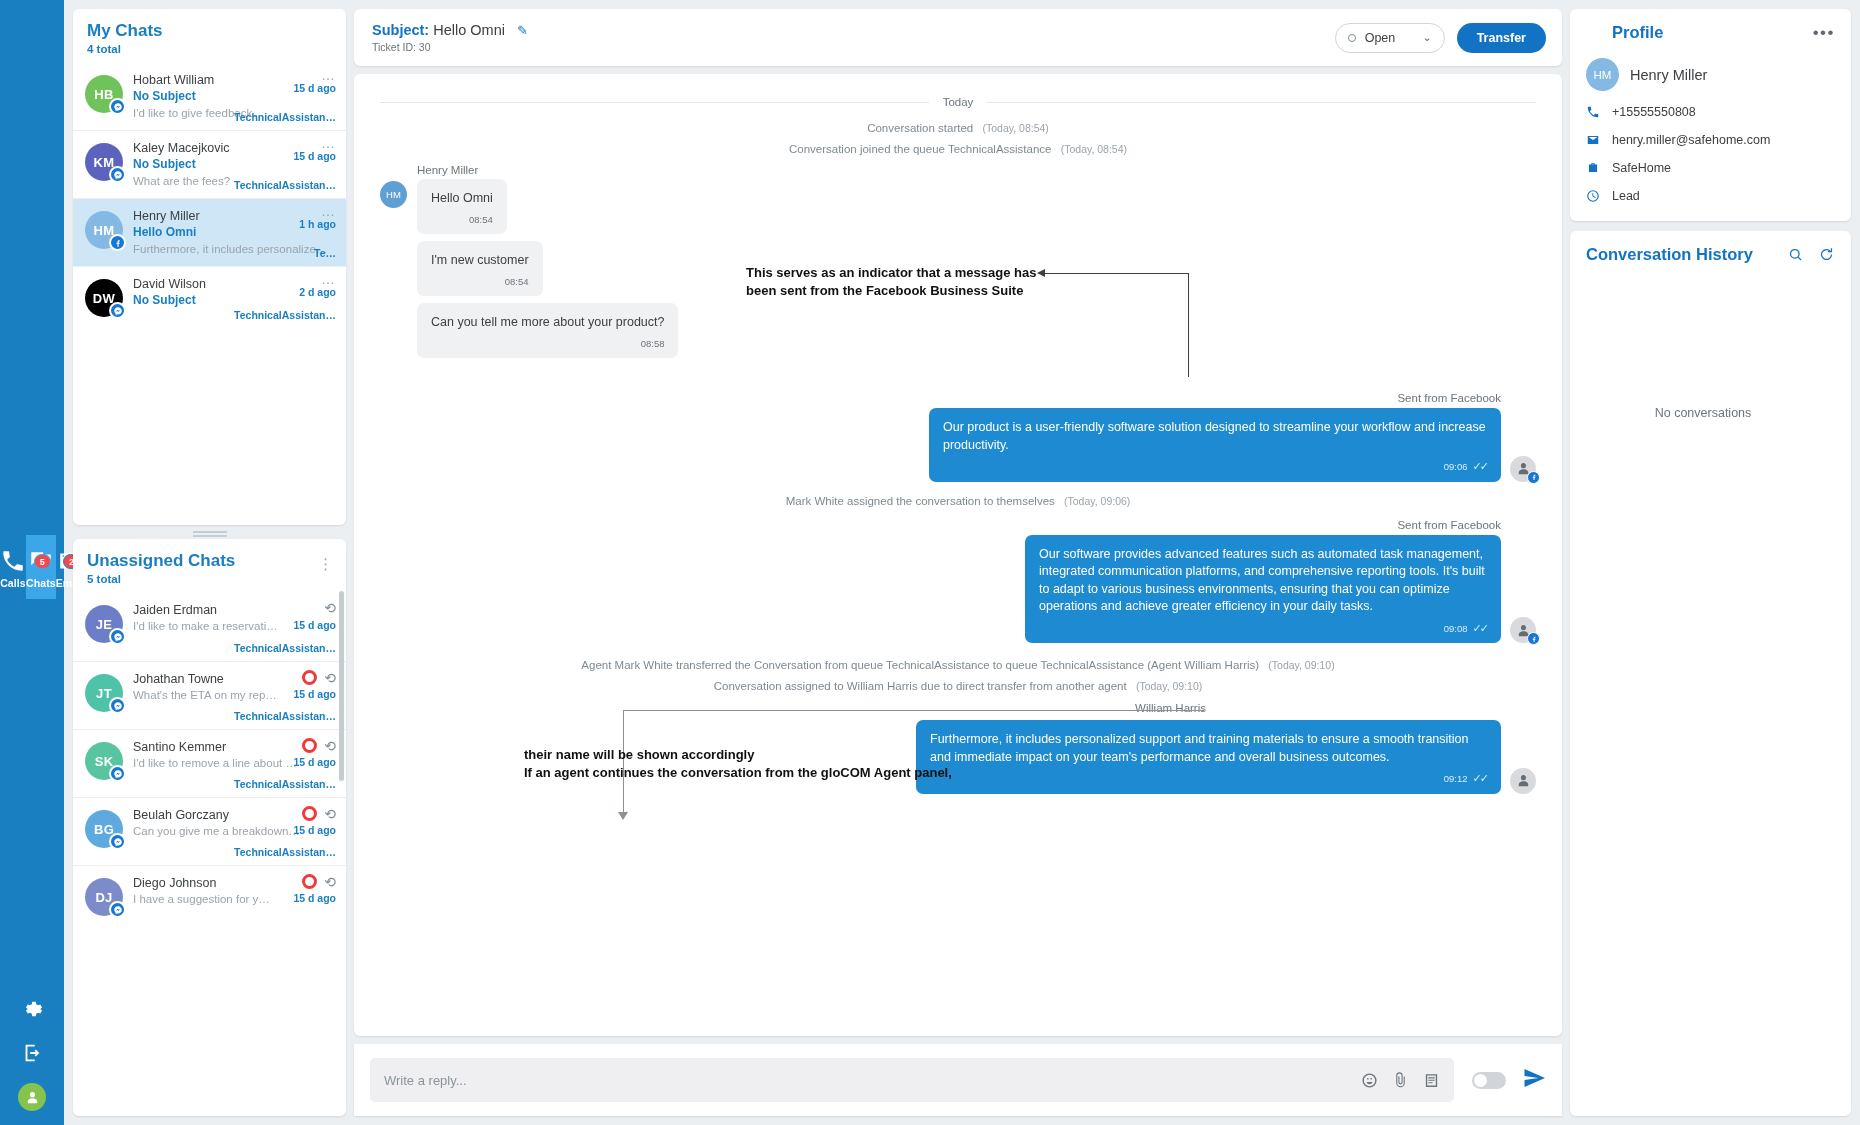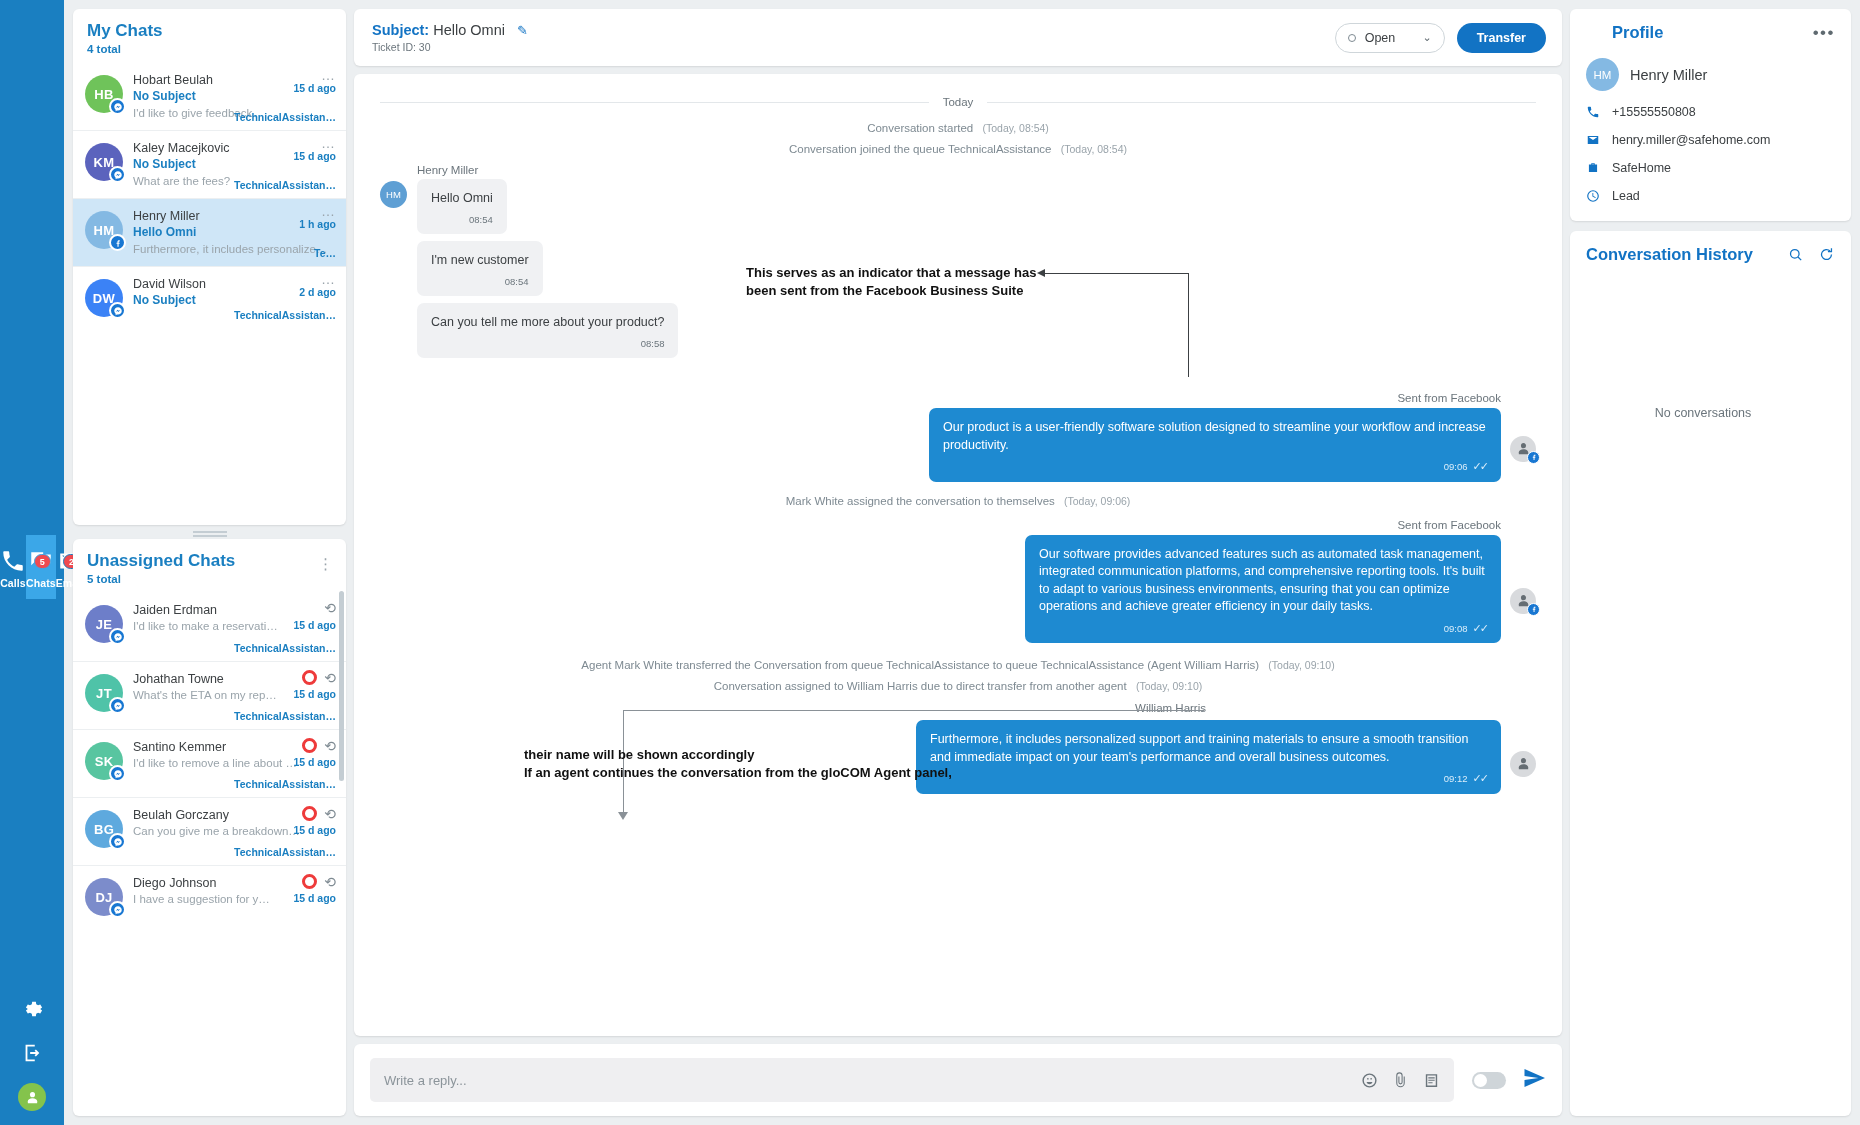--- a/index.html
+++ b/index.html
@@ -141,21 +141,21 @@
   .msg-in { display: flex; align-items: flex-start; margin-top: 8px; }
   .msg-av { width: 27px; height: 27px; border-radius: 50%; background: #5e9fd4; color: #fff;
             font-size: 9.5px; display:flex; align-items:center; justify-content:center; margin-right: 10px; margin-top: 17px; }
   .sender { font-size: 11.5px; color: #6b757c; margin-bottom: 3px; }
   .bub-in {
     background: #f0f1f3; border-radius: 7px; padding: 11px 14px 6px 14px;
     max-width: 430px; color: #3c4043; font-size: 12.5px; line-height: 17px;
   }
   .bub-time { text-align: right; font-size: 9.5px; color: #6b757c; margin-top: 4px; }
   .indent { margin-left: 37px; margin-top: 7px; }
-  .msg-out { display: flex; justify-content: flex-end; align-items: center; margin-top: 8px; }
+  .msg-out { display: flex; justify-content: flex-end; align-items: flex-end; margin-top: 8px; }
   .out-stack { display: flex; flex-direction: column; align-items: flex-end; max-width: 600px; }
   .sent-from { font-size: 11.5px; color: #6b757c; margin-bottom: 4px; }
   .bub-out {
     background: #1e8ad1; color: #fff; border-radius: 7px; padding: 11px 14px 6px 14px;
     font-size: 12.5px; line-height: 17.5px;
   }
   .bub-out .bub-time { color: #dbeefb; }
   .tick { letter-spacing: -2px; margin-left: 5px; font-size: 11px; }
   .agent-av {
     width: 26px; height: 26px; border-radius: 50%; background: #d8dadd; margin-left: 9px; margin-top: 24px;
@@ -177,21 +177,21 @@
 
   .annot { position: absolute; font-size: 13px; font-weight: 700; color: #111; line-height: 18px; }
   .an1 { left: 392px; top: 190px; width: 300px; }
   .an1-h { position: absolute; left: 690px; top: 199px; width: 145px; height: 1px; background: #3c4043; }
   .an1-v { position: absolute; left: 834px; top: 199px; width: 1px; height: 104px; background: #3c4043; }
   .an1-arrow { position: absolute; left: 683px; top: 195px; width: 0; height: 0;
                border-top: 4.5px solid transparent; border-bottom: 4.5px solid transparent; border-right: 8px solid #3c4043; }
   .an2 { left: 170px; top: 672px; width: 470px; }
 
   .composer {
-    background: #fff; border-radius: 6px; box-shadow: 0 1px 2px rgba(0,0,0,.10);
+    background: #fff; border-radius: 0; box-shadow: 0 1px 2px rgba(0,0,0,.10);
     height: 72px; display: flex; align-items: center; padding: 0 16px;
   }
   .reply-box {
     flex: 1 1 auto; background: #efeff1; border-radius: 5px; height: 44px;
     display: flex; align-items: center; padding: 0 14px;
   }
   .reply-input {
     flex: 1 1 auto; border: none; background: transparent; outline: none;
     font-size: 13px; color: #3c4043; font-family: "Liberation Sans", sans-serif;
   }
@@ -320,21 +320,21 @@
         <div class="chat-row first">
           <div class="av-wrap">
             <div class="av" style="background:#6fc35a">HB</div>
             <span class="chan">
                 <svg viewBox="0 0 24 24">
                   <path d="M12 3C6.9 3 3 6.8 3 11.6c0 2.7 1.3 5.1 3.3 6.7V22l3-1.7c.8.2 1.7.3 2.7.3 5.1 0 9-3.8 9-8.6S17.1 3 12 3zm1 11.3l-2.3-2.5-4.5 2.5 5-5.3 2.4 2.5 4.4-2.5-5 5.3z"></path>
                 </svg>
               </span>
           </div>
           <div class="chat-main">
-            <div class="c-name">Hobart Beulah</div>
+            <div class="c-name">Hobart William</div>
             <div class="c-subject">No Subject</div>
             <div class="c-prev">I'd like to give feedback.</div>
           </div>
           <div class="chat-right">
             <span class="c-dots">…</span>
             <span class="c-time">15 d ago</span>
           </div>
           <div class="c-queue">TechnicalAssistan…</div>
         </div>
 
@@ -375,21 +375,21 @@
           </div>
           <div class="chat-right">
             <span class="c-dots">…</span>
             <span class="c-time">1 h ago</span>
           </div>
           <div class="c-queue">Te…</div>
         </div>
 
         <div class="chat-row">
           <div class="av-wrap">
-            <div class="av" style="background:#3b82f6">DW</div>
+            <div class="av" style="background:#000000">DW</div>
             <span class="chan">
                 <svg viewBox="0 0 24 24">
                   <path d="M12 3C6.9 3 3 6.8 3 11.6c0 2.7 1.3 5.1 3.3 6.7V22l3-1.7c.8.2 1.7.3 2.7.3 5.1 0 9-3.8 9-8.6S17.1 3 12 3zm1 11.3l-2.3-2.5-4.5 2.5 5-5.3 2.4 2.5 4.4-2.5-5 5.3z"></path>
                 </svg>
               </span>
           </div>
           <div class="chat-main">
             <div class="c-name">David Wilson</div>
             <div class="c-subject">No Subject</div>
             <div class="c-prev"></div>

